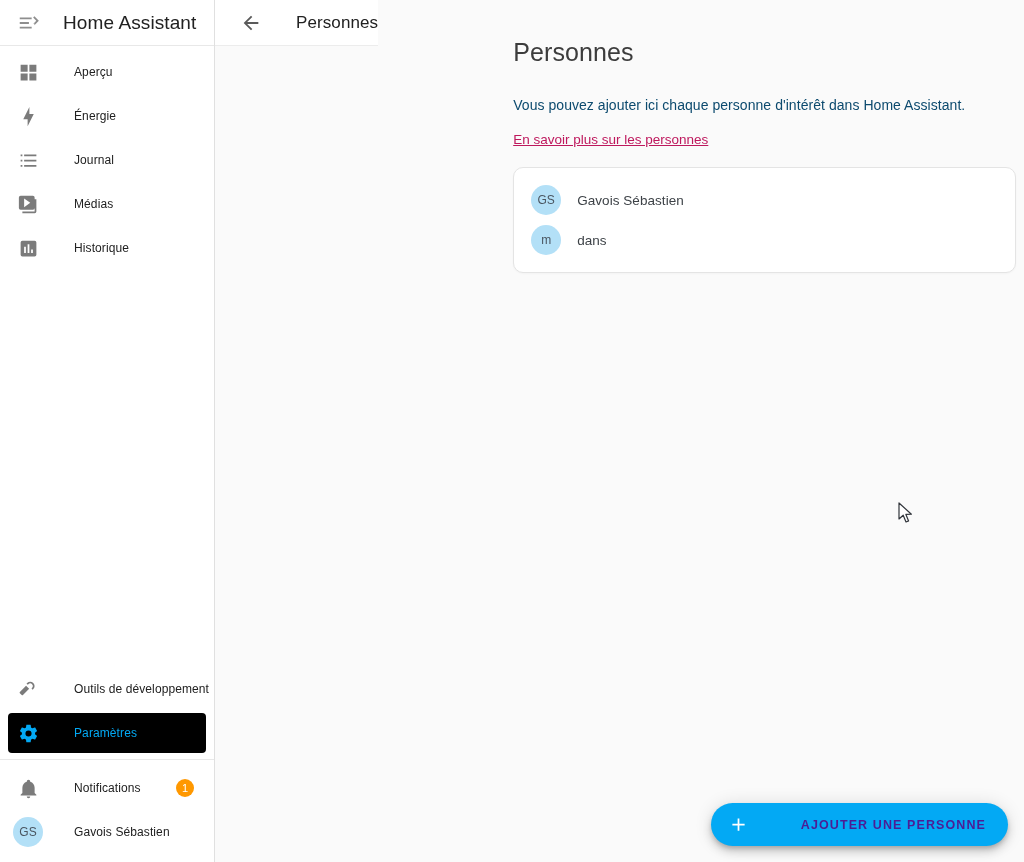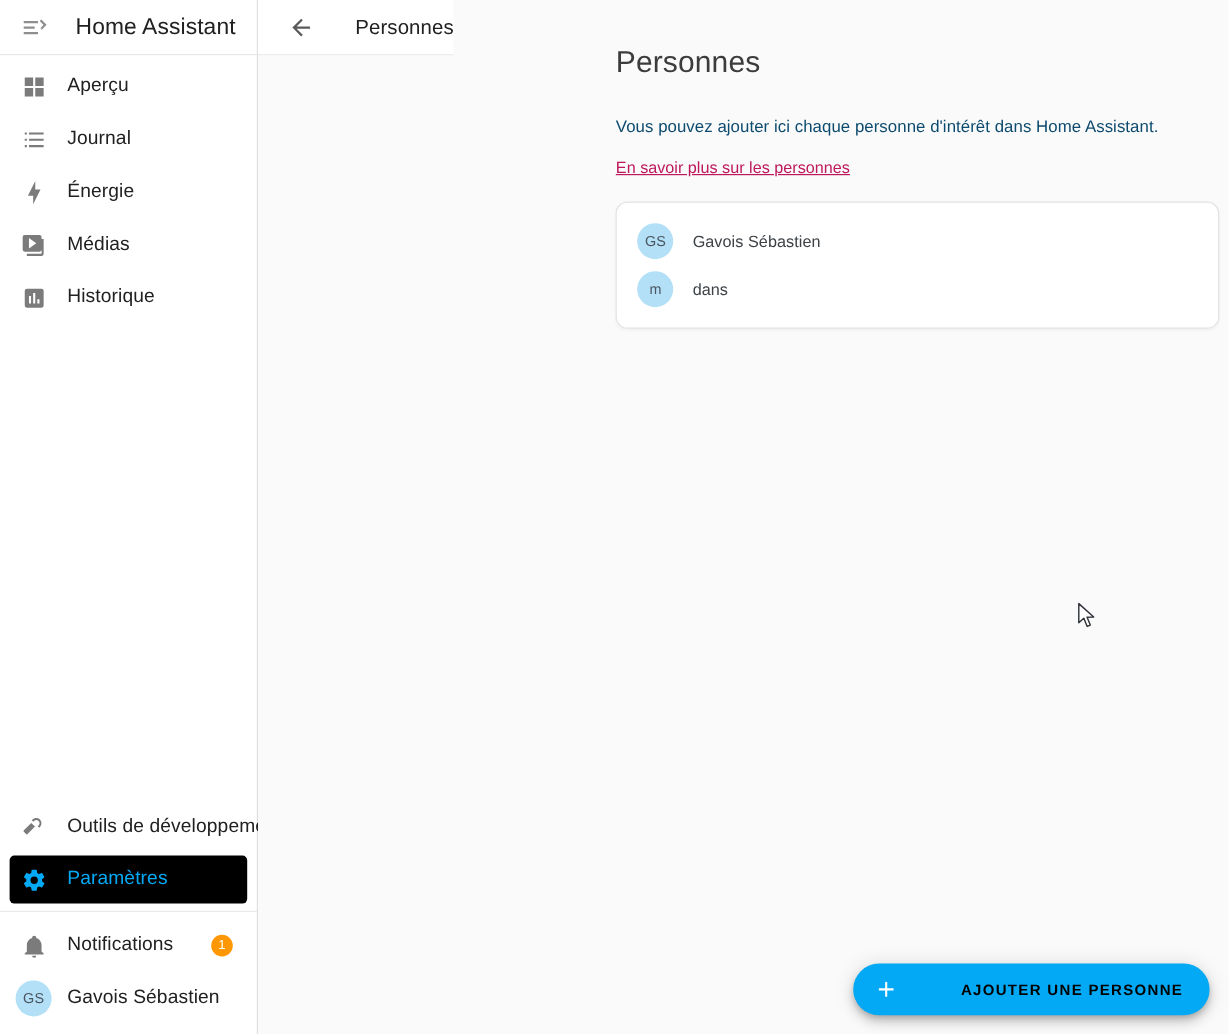--- a/index.html
+++ b/index.html
@@ -71,23 +71,23 @@
   }
   .sb-item .sb-icon {
     width: 40px;
     min-width: 40px;
     display: flex;
     align-items: center;
     justify-content: center;
     color: #7b7b7b;
   }
   .sb-item .sb-label {
-    font-size: 16px;
+    font-size: 12px;
     color: #212121;
-    margin-left: 8px;
+    margin-left: 26px;
     white-space: nowrap;
     letter-spacing: .1px;
   }
   .sb-item.selected {
     background: #000000;
   }
   .sb-item.selected .sb-icon { color: #03a9f4; }
   .sb-item.selected .sb-label { color: #03a9f4; }
 
   .sb-bottom {
@@ -240,21 +240,21 @@
   .fab {
     position: absolute;
     right: 16px;
     bottom: 16px;
     height: 43px;
     background: #03a9f4;
     border-radius: 22px;
     display: flex;
     align-items: center;
     padding: 0 22px 0 17px;
-    color: #000000;
+    color: #4c1d95;
     cursor: pointer;
     box-shadow: 0 3px 5px -1px rgba(0,0,0,.2), 0 6px 10px 0 rgba(0,0,0,.14), 0 1px 18px 0 rgba(0,0,0,.12);
     gap: 40px;
   }
   .fab-icon {
     display: flex; align-items: center; justify-content: center;
     width: 22px; height: 22px;
   }
   .fab-label {
     font-size: 12.5px;
@@ -298,33 +298,33 @@
               <path d="M3 11h8V3H3v8m0 10h8v-8H3v8m10 0h8V13h-8v8m0-18v8h8V3h-8Z"></path>
             </svg>
         </span>
         <span class="sb-label">Aperçu</span>
       </div>
 
 
       <div class="sb-item">
         <span class="sb-icon">
           <svg width="21" height="21" viewBox="0 0 24 24" fill="currentColor">
+              <path d="M11 15H6l7-14v8h5l-7 14v-8Z"></path>
+            </svg>
+        </span>
+        <span class="sb-label">Énergie</span>
+      </div>
+
+      <div class="sb-item">
+        <span class="sb-icon">
+          <svg width="21" height="21" viewBox="0 0 24 24" fill="currentColor">
               <path d="M7 5h14v2H7V5m0 6h14v2H7v-2m0 6h14v2H7v-2M3 5h2v2H3V5m0 6h2v2H3v-2m0 6h2v2H3v-2Z"></path>
             </svg>
         </span>
         <span class="sb-label">Journal</span>
-      </div>
-
-      <div class="sb-item">
-        <span class="sb-icon">
-          <svg width="21" height="21" viewBox="0 0 24 24" fill="currentColor">
-              <path d="M11 15H6l7-14v8h5l-7 14v-8Z"></path>
-            </svg>
-        </span>
-        <span class="sb-label">Énergie</span>
       </div>
 
       <div class="sb-item">
         <span class="sb-icon">
           <svg width="21" height="21" viewBox="0 0 24 24" fill="currentColor">
               <path d="M19 6h2v14a2 2 0 0 1-2 2H5v-2h14V6M17 2a2 2 0 0 1 2 2v12a2 2 0 0 1-2 2H3a2 2 0 0 1-2-2V4a2 2 0 0 1 2-2h14M7 5v10l7-5-7-5Z"></path>
             </svg>
         </span>
         <span class="sb-label">Médias</span>
       </div>

